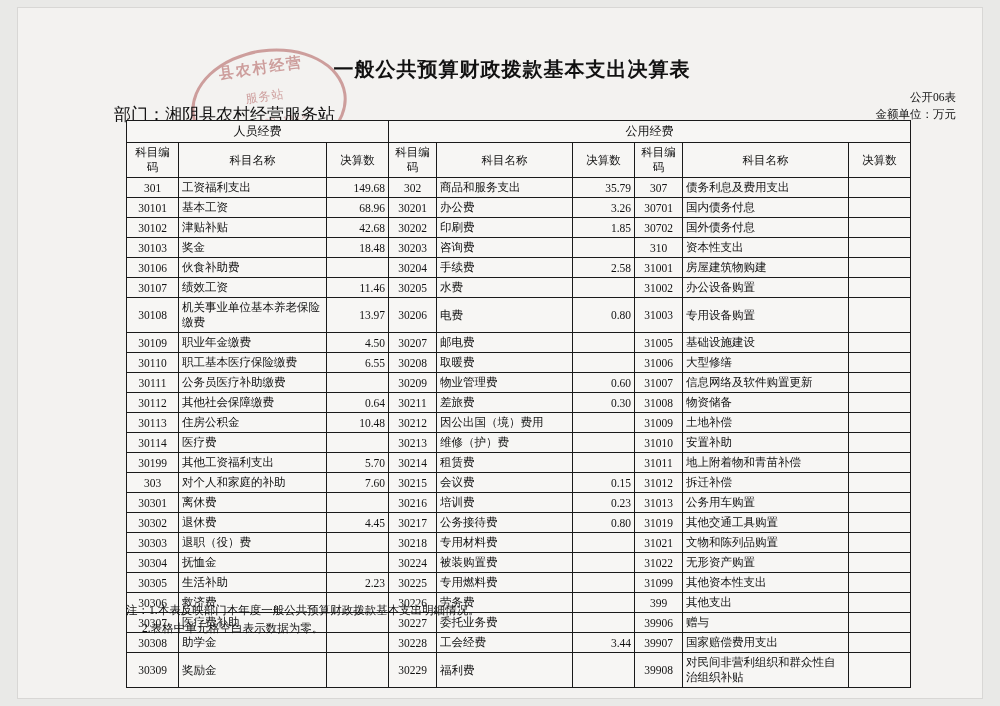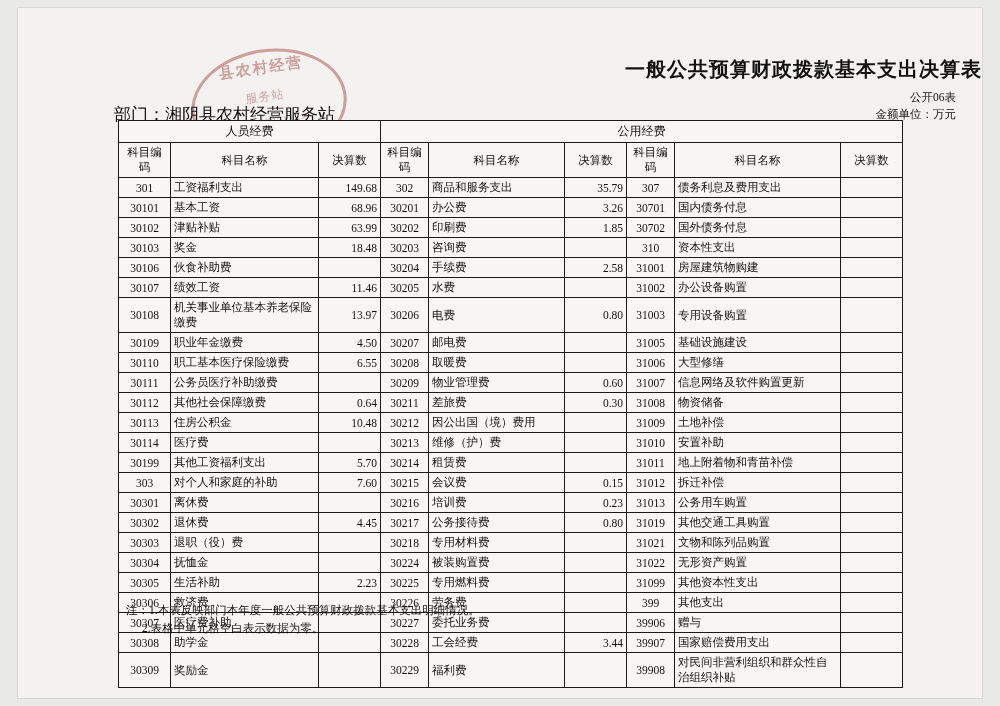--- a/index.html
+++ b/index.html
@@ -30,31 +30,31 @@
   }
   .stamp .txt2{
     position:absolute;left:0;top:44px;width:160px;text-align:center;
     color:#9a2b2b;font-size:12px;letter-spacing:1px;
   }
   .stamp .txt3{
     position:absolute;left:0;top:72px;width:160px;text-align:center;
     color:#9a2b2b;font-size:10px;letter-spacing:1px;
   }
   .title{
-    position:absolute;top:48px;left:0;width:964px;text-align:right;
+    position:absolute;top:48px;left:12px;width:964px;text-align:center;
     font-size:20px;font-weight:bold;letter-spacing:1px;
   }
   .right-meta{
     position:absolute;right:26px;top:81px;text-align:right;font-size:11.5px;line-height:17px;
   }
   .dept{
     position:absolute;left:96px;top:95px;font-size:17px;
   }
   table.main{
-    position:absolute;left:100px;top:112px;
+    position:absolute;left:108px;top:112px;
     border-collapse:collapse;
     font-size:11.5px;
     background:#d946ef;
   }
   table.main td,table.main th{
     border:1px solid #1a1a1a;
     padding:2px 3px;
     height:19px;
     box-sizing:border-box;
     font-weight:normal;
@@ -151,21 +151,21 @@
           <td class="ctr">30201</td>
           <td class="lft">办公费</td>
           <td class="num">3.26</td>
           <td class="ctr">30701</td>
           <td class="lft">国内债务付息</td>
           <td class="num"></td>
         </tr>
         <tr>
           <td class="ctr">30102</td>
           <td class="lft">津贴补贴</td>
-          <td class="num">63.99</td>
+          <td class="num">42.68</td>
           <td class="ctr">30202</td>
           <td class="lft">印刷费</td>
           <td class="num">1.85</td>
           <td class="ctr">30702</td>
           <td class="lft">国外债务付息</td>
           <td class="num"></td>
         </tr>
         <tr>
           <td class="ctr">30103</td>
           <td class="lft">奖金</td>

